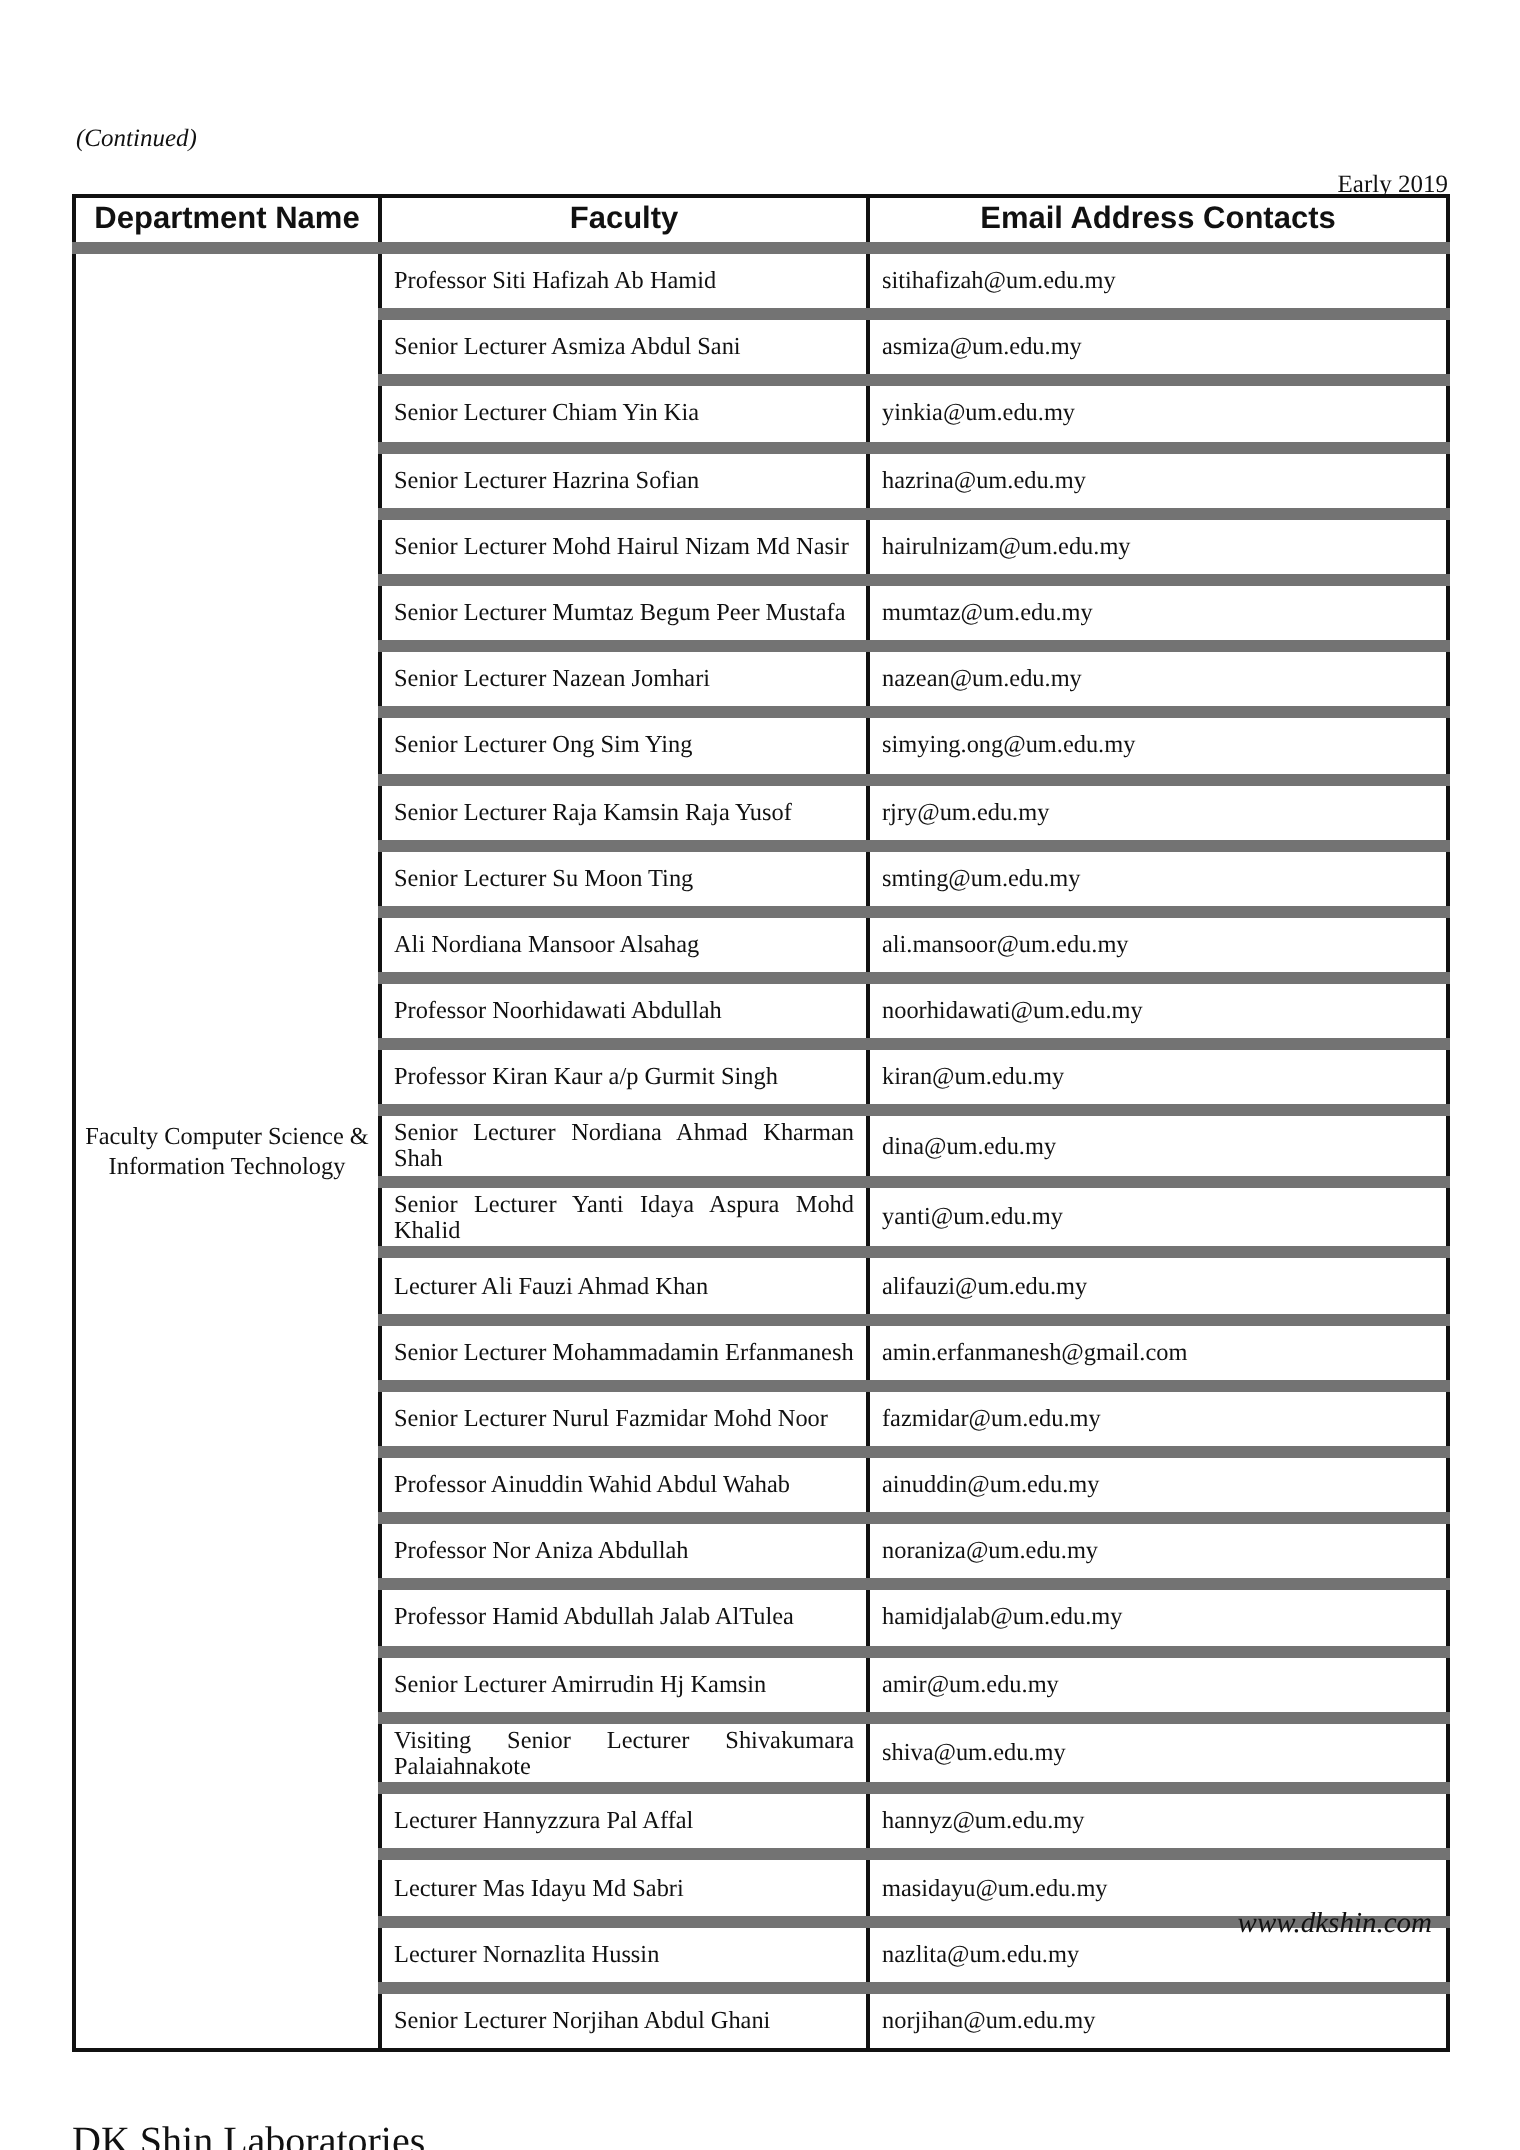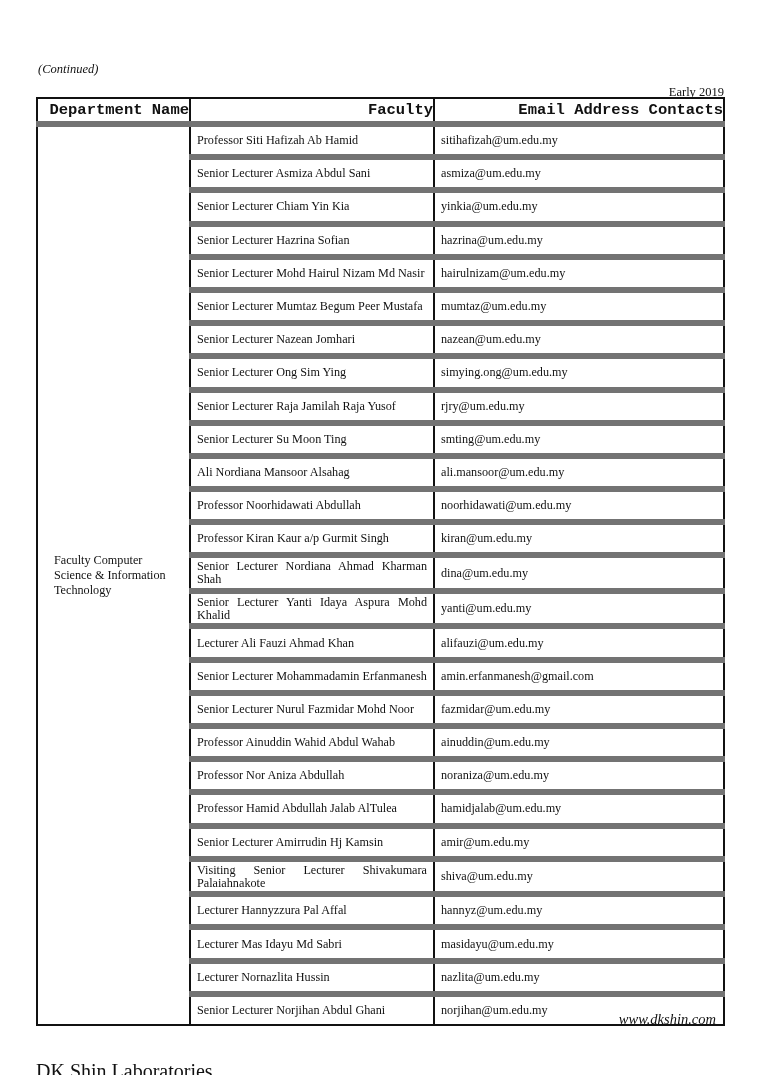--- a/index.html
+++ b/index.html
@@ -12,44 +12,44 @@
   }
   .top-right {
     position: absolute; right: 36px; top: 62px; font-size: 12.5px; margin-top: 23px;
   }
   table.contacts {
     position: absolute; left: 36px; top: 97px; width: 689px;
     border-collapse: collapse; border: 2px solid #111;
     table-layout: fixed;
   }
   table.contacts th {
-    font-family: Liberation Mono, monospace;
+    font-family: Liberation Sans, sans-serif;
     font-weight: bold; font-size: 15.5px; height: 22px; padding: 0;
     border: 2px solid #111; border-bottom: 2px solid #444;
-    text-align: right; vertical-align: middle;
+    text-align: center; vertical-align: middle;
   }
   table.contacts td {
     font-size: 12.2px; line-height: 13px; padding: 0 6px;
     border-top: 6px solid #737373; border-bottom: 1px solid #555;
     vertical-align: middle;
   }
   table.contacts td.col-dept {
-    border-right: 2px solid #111; text-align: left; padding: 0 16px;
+    border-right: 2px solid #111; text-align: center; padding: 0 4px;
     line-height: 15px;
   }
   table.contacts td.col-faculty {
     border-right: 2px solid #111; text-align: justify; text-align-last: left;
   }
   table.contacts tr.single td.col-faculty, table.contacts tr.single td.col-email { height: 27.2px; }
   table.contacts tr.double td.col-faculty, table.contacts tr.double td.col-email { height: 29.5px; }
   .footer-left {
     position: absolute; left: 36px; top: 1060px; font-size: 20px;
   }
   .footer-right {
-    position: absolute; right: 44px; top: 1011px; font-size: 14.5px; font-style: italic; text-align: right;
+    position: absolute; right: 44px; top: 954px; font-size: 14.5px; font-style: italic; text-align: right;
   }
 </style>
 </head>
 <body>
 
 <div class="top-left">(Continued)</div>
 <div class="top-right">Early 2019</div>
 
 <table class="contacts">
   <colgroup>
@@ -92,21 +92,21 @@
       </tr>
       <tr class="single">
         <td class="col-faculty">Senior Lecturer Nazean Jomhari</td>
         <td class="col-email">nazean@um.edu.my</td>
       </tr>
       <tr class="single">
         <td class="col-faculty">Senior Lecturer Ong Sim Ying</td>
         <td class="col-email">simying.ong@um.edu.my</td>
       </tr>
       <tr class="single">
-        <td class="col-faculty">Senior Lecturer Raja Jamilah Raja Yusof</td>
+        <td class="col-faculty">Senior Lecturer Raja Kamsin Raja Yusof</td>
         <td class="col-email">rjry@um.edu.my</td>
       </tr>
       <tr class="single">
         <td class="col-faculty">Senior Lecturer Su Moon Ting</td>
         <td class="col-email">smting@um.edu.my</td>
       </tr>
       <tr class="single">
         <td class="col-faculty">Ali Nordiana Mansoor Alsahag</td>
         <td class="col-email">ali.mansoor@um.edu.my</td>
       </tr>

